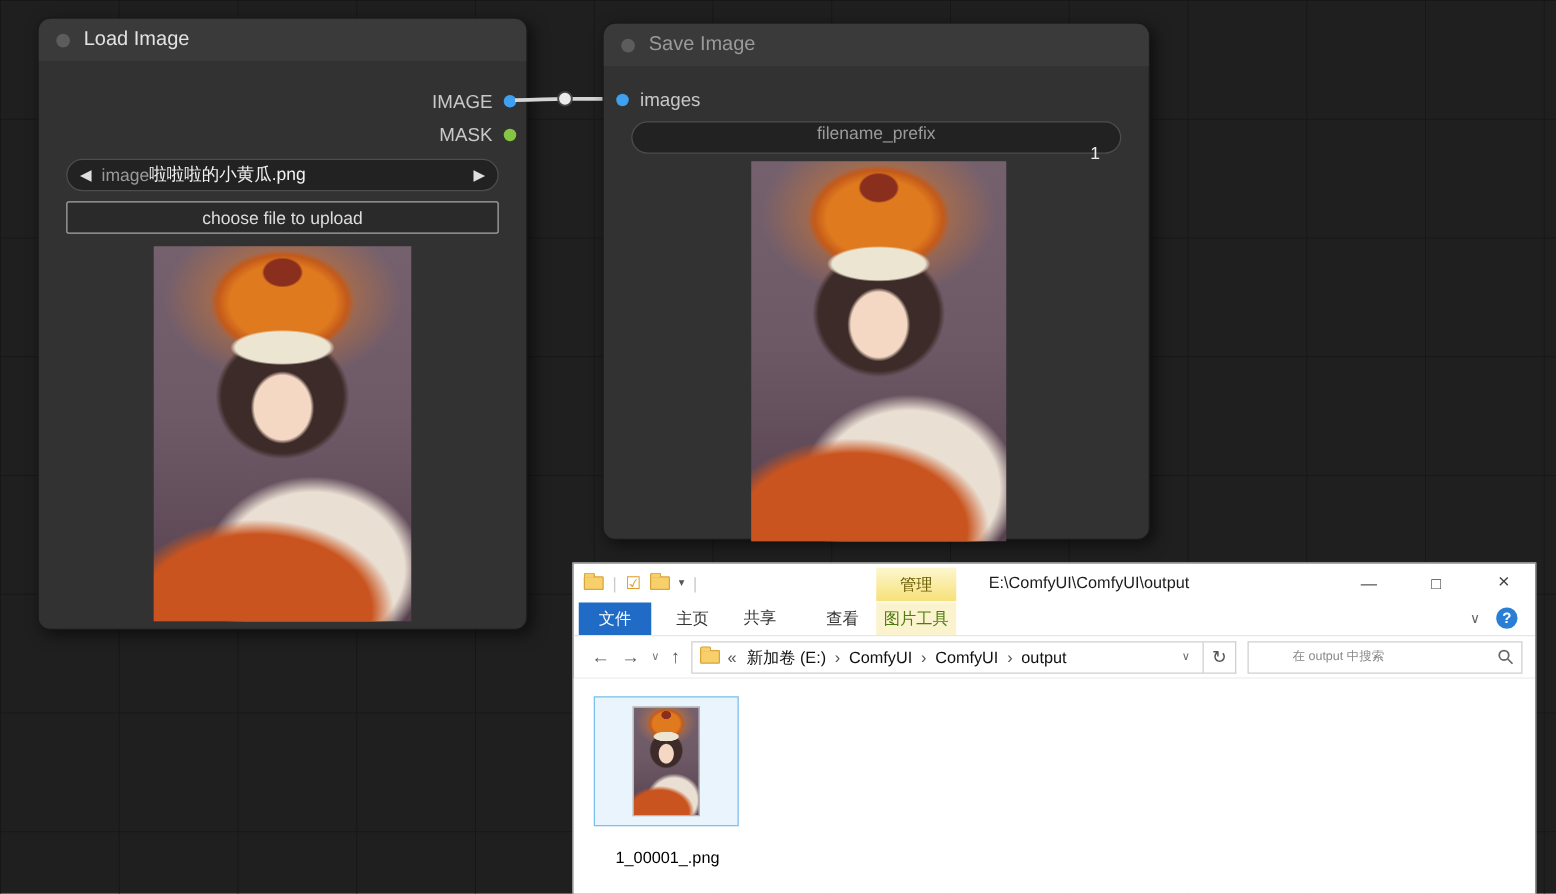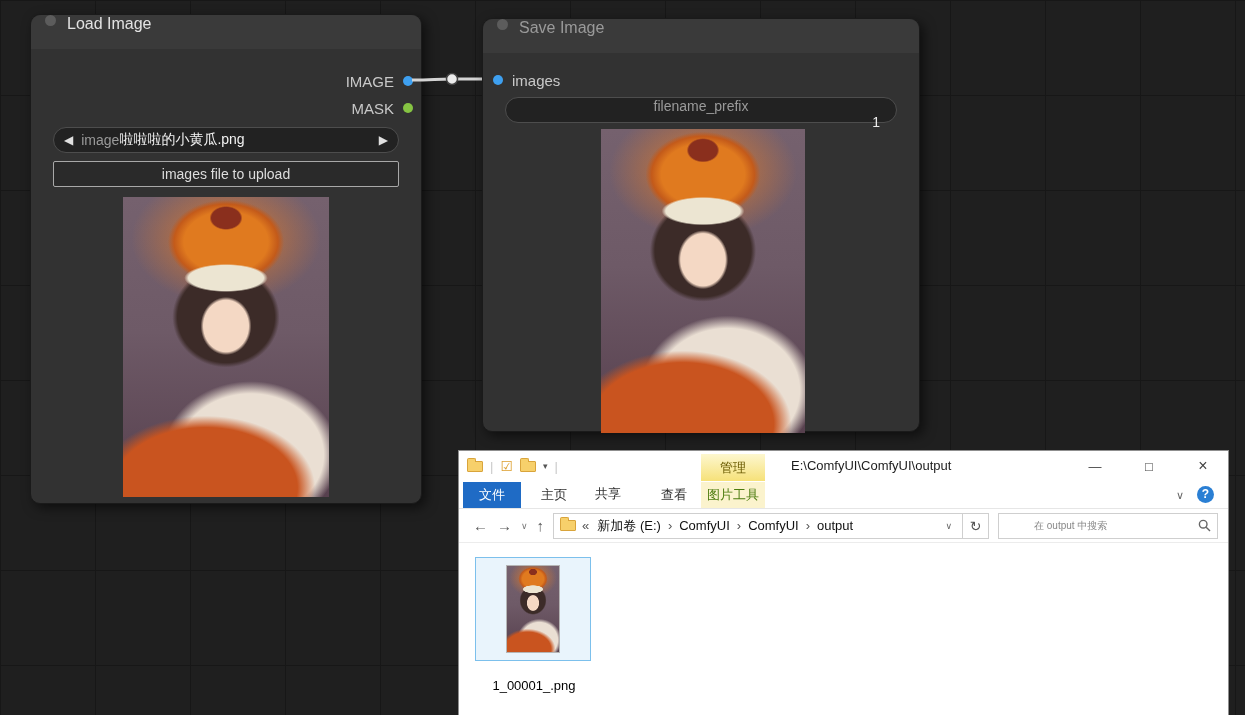--- a/index.html
+++ b/index.html
@@ -13,21 +13,21 @@
       linear-gradient(90deg, #171717 1px, transparent 1px);
     background-size: 95px 95px;
   }
 
   
   .node {
     position: absolute; background: #323232; border: 1px solid #1a1a1a;
     border-radius: 10px; box-shadow: 4px 4px 12px rgba(0,0,0,.55);
   }
   .node-title {
-    height: 34px; display: flex; gap: 11px;
+    height: 34px; display: flex; align-items: center; gap: 11px;
     padding: 0 14px; background: #3a3a3a; border-radius: 10px 10px 0 0;
   }
   .title-dot { width: 11px; height: 11px; border-radius: 50%; background: #5c5c5c; flex: none; }
   .title-text { font-size: 16px; color: #e2e2e2; }
   .save-node .title-text { color: #9a9a9a; }
 
   .load-node { left: 30px; top: 14px; width: 392px; height: 490px; }
   .save-node { left: 482px; top: 18px; width: 438px; height: 414px; }
 
   .outputs { position: absolute; top: 56px; right: 8px; display: flex; flex-direction: column; gap: 7px; align-items: flex-end; }
@@ -149,21 +149,21 @@
         <span class="slot-label">MASK</span>
         <span class="port green"></span>
       </div>
     </div>
     <div class="combo">
       <span class="combo-arrow">◀</span>
       <span class="combo-label">image</span>
       <span class="combo-value">啦啦啦的小黄瓜.png</span>
       <span class="combo-arrow">▶</span>
     </div>
-    <button class="upload-btn">images file to upload</button>
+    <button class="upload-btn">choose file to upload</button>
     <div class="portrait preview-load"></div>
   </div>
 
   <svg class="link-layer" width="1245" height="715">
     <path d="M412,80 C432,80 436,79 452,79 C470,79 474,79 495,79" stroke="#d4d4d4" stroke-width="3" fill="none"></path>
     <circle cx="452" cy="79" r="5.5" fill="#ececec" stroke="#444" stroke-width="1.5"></circle>
   </svg>
 
   <div class="node save-node">
     <div class="node-title">

